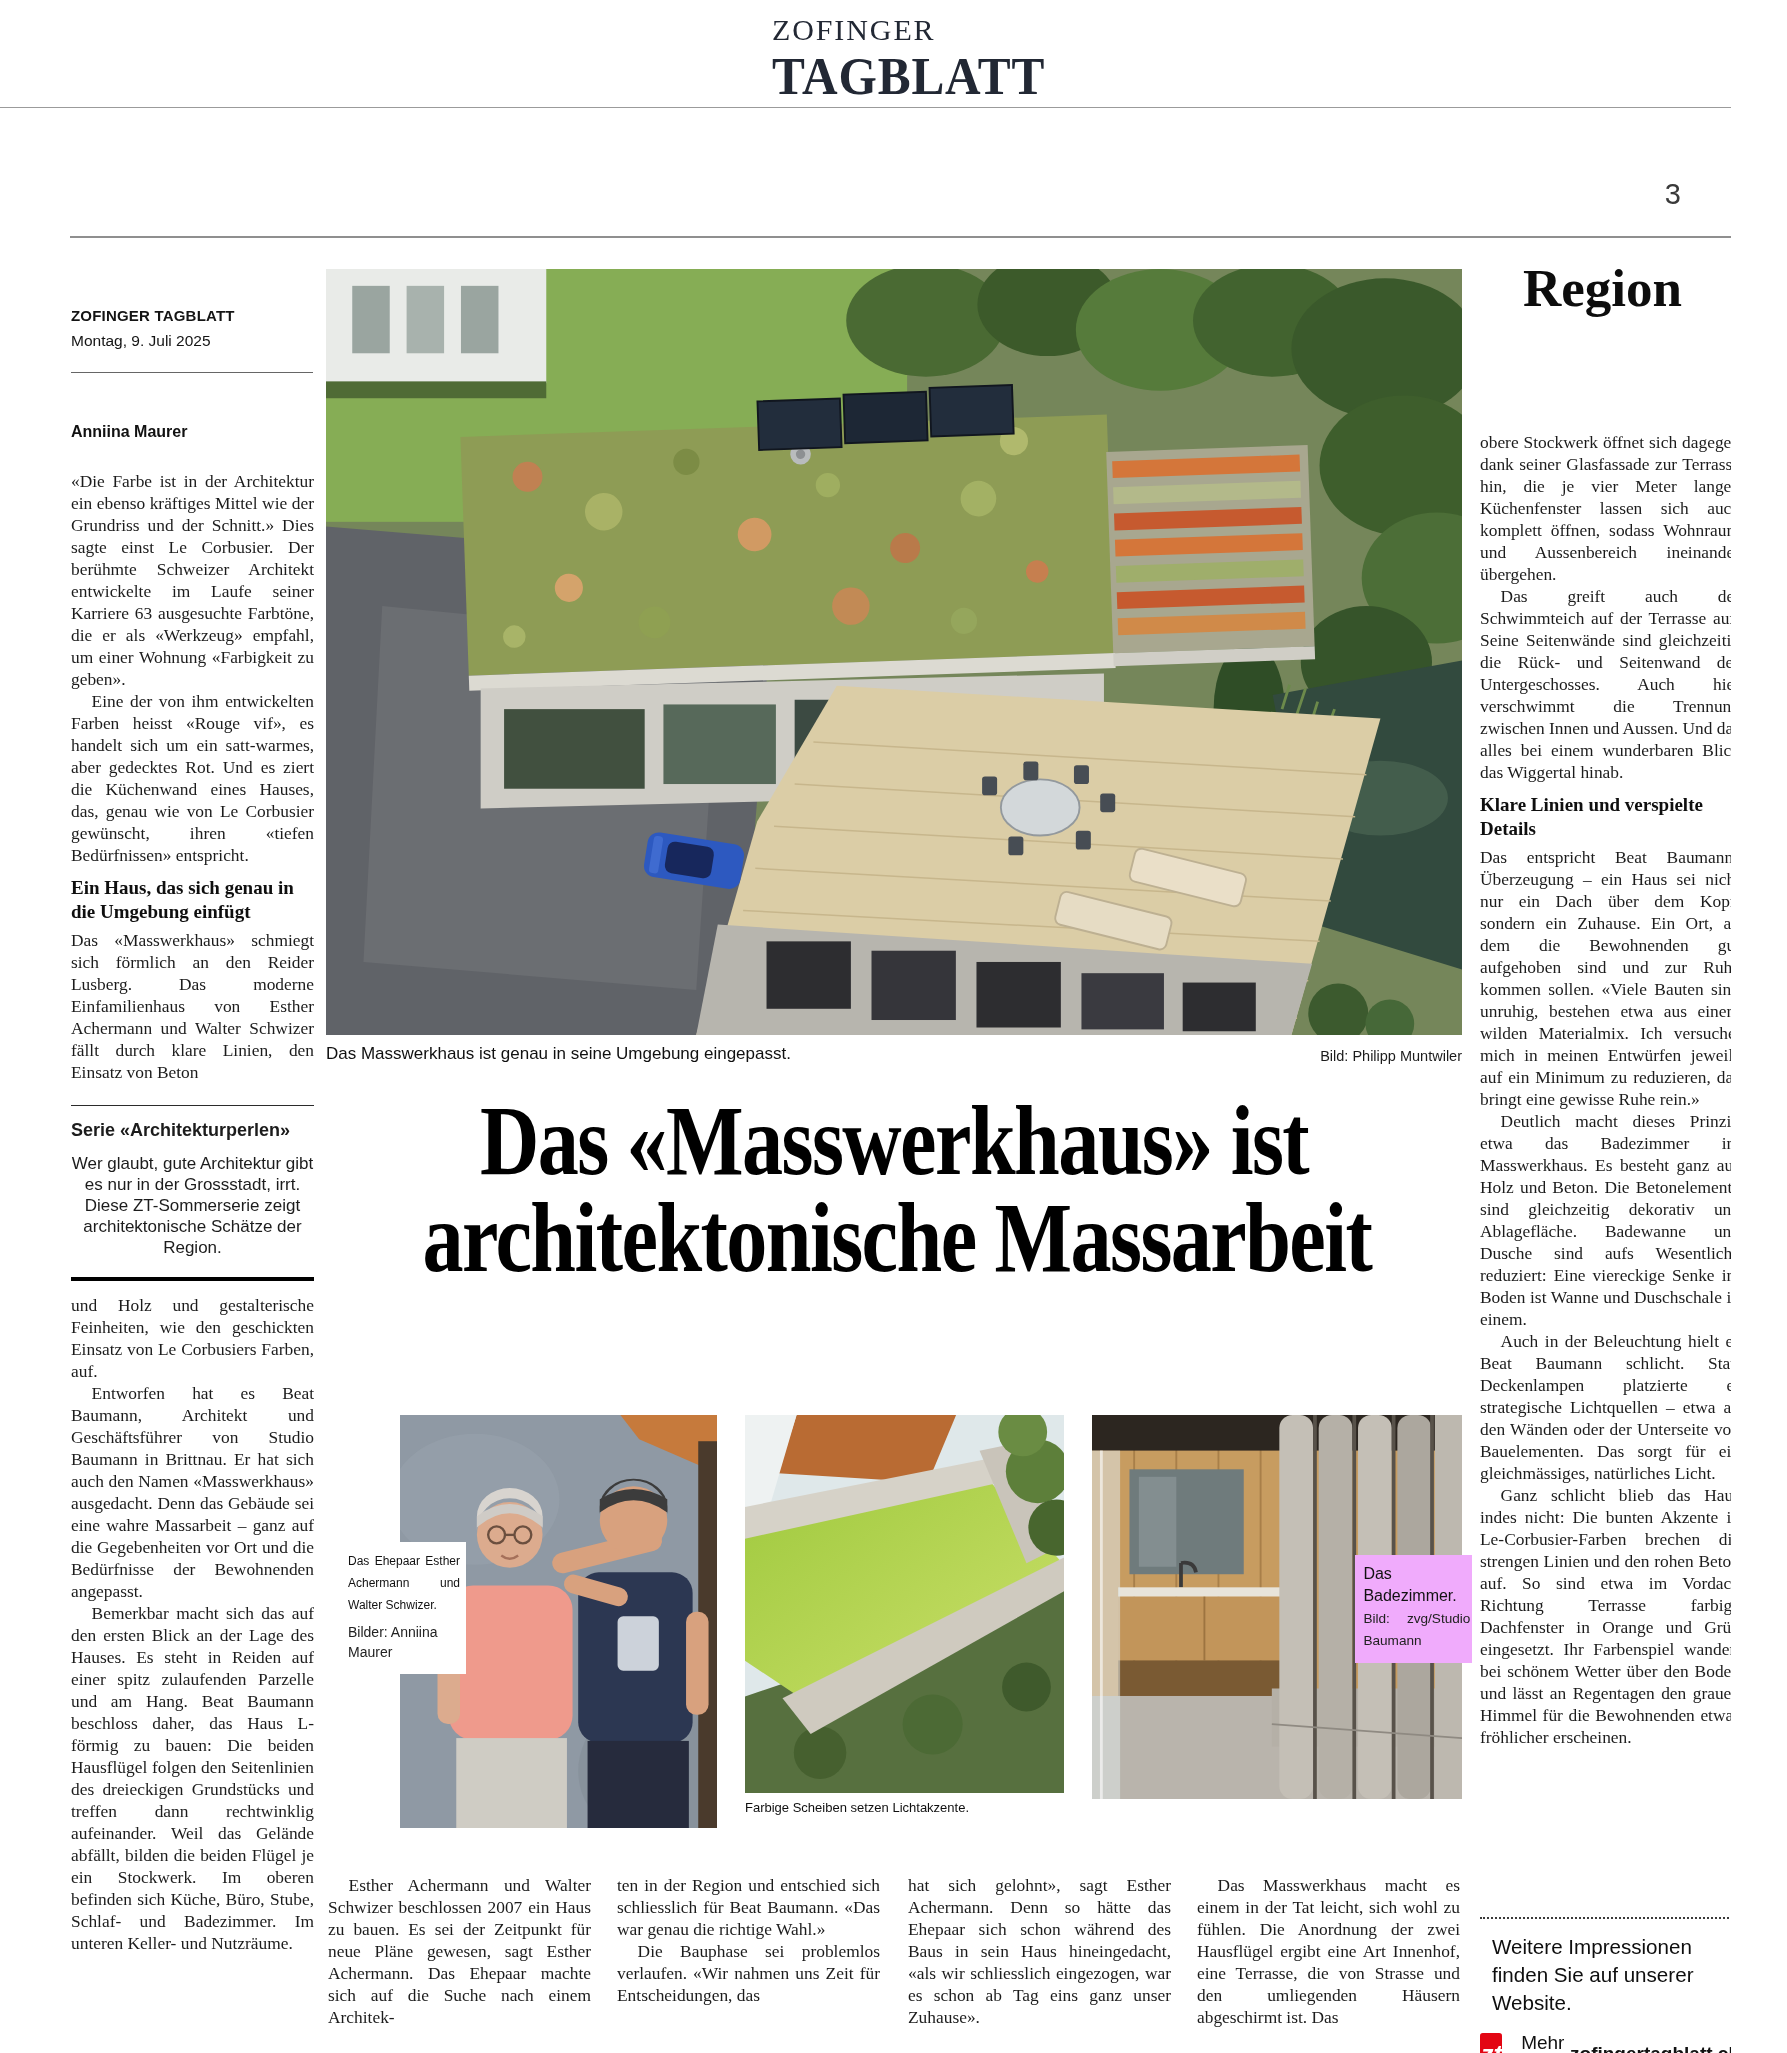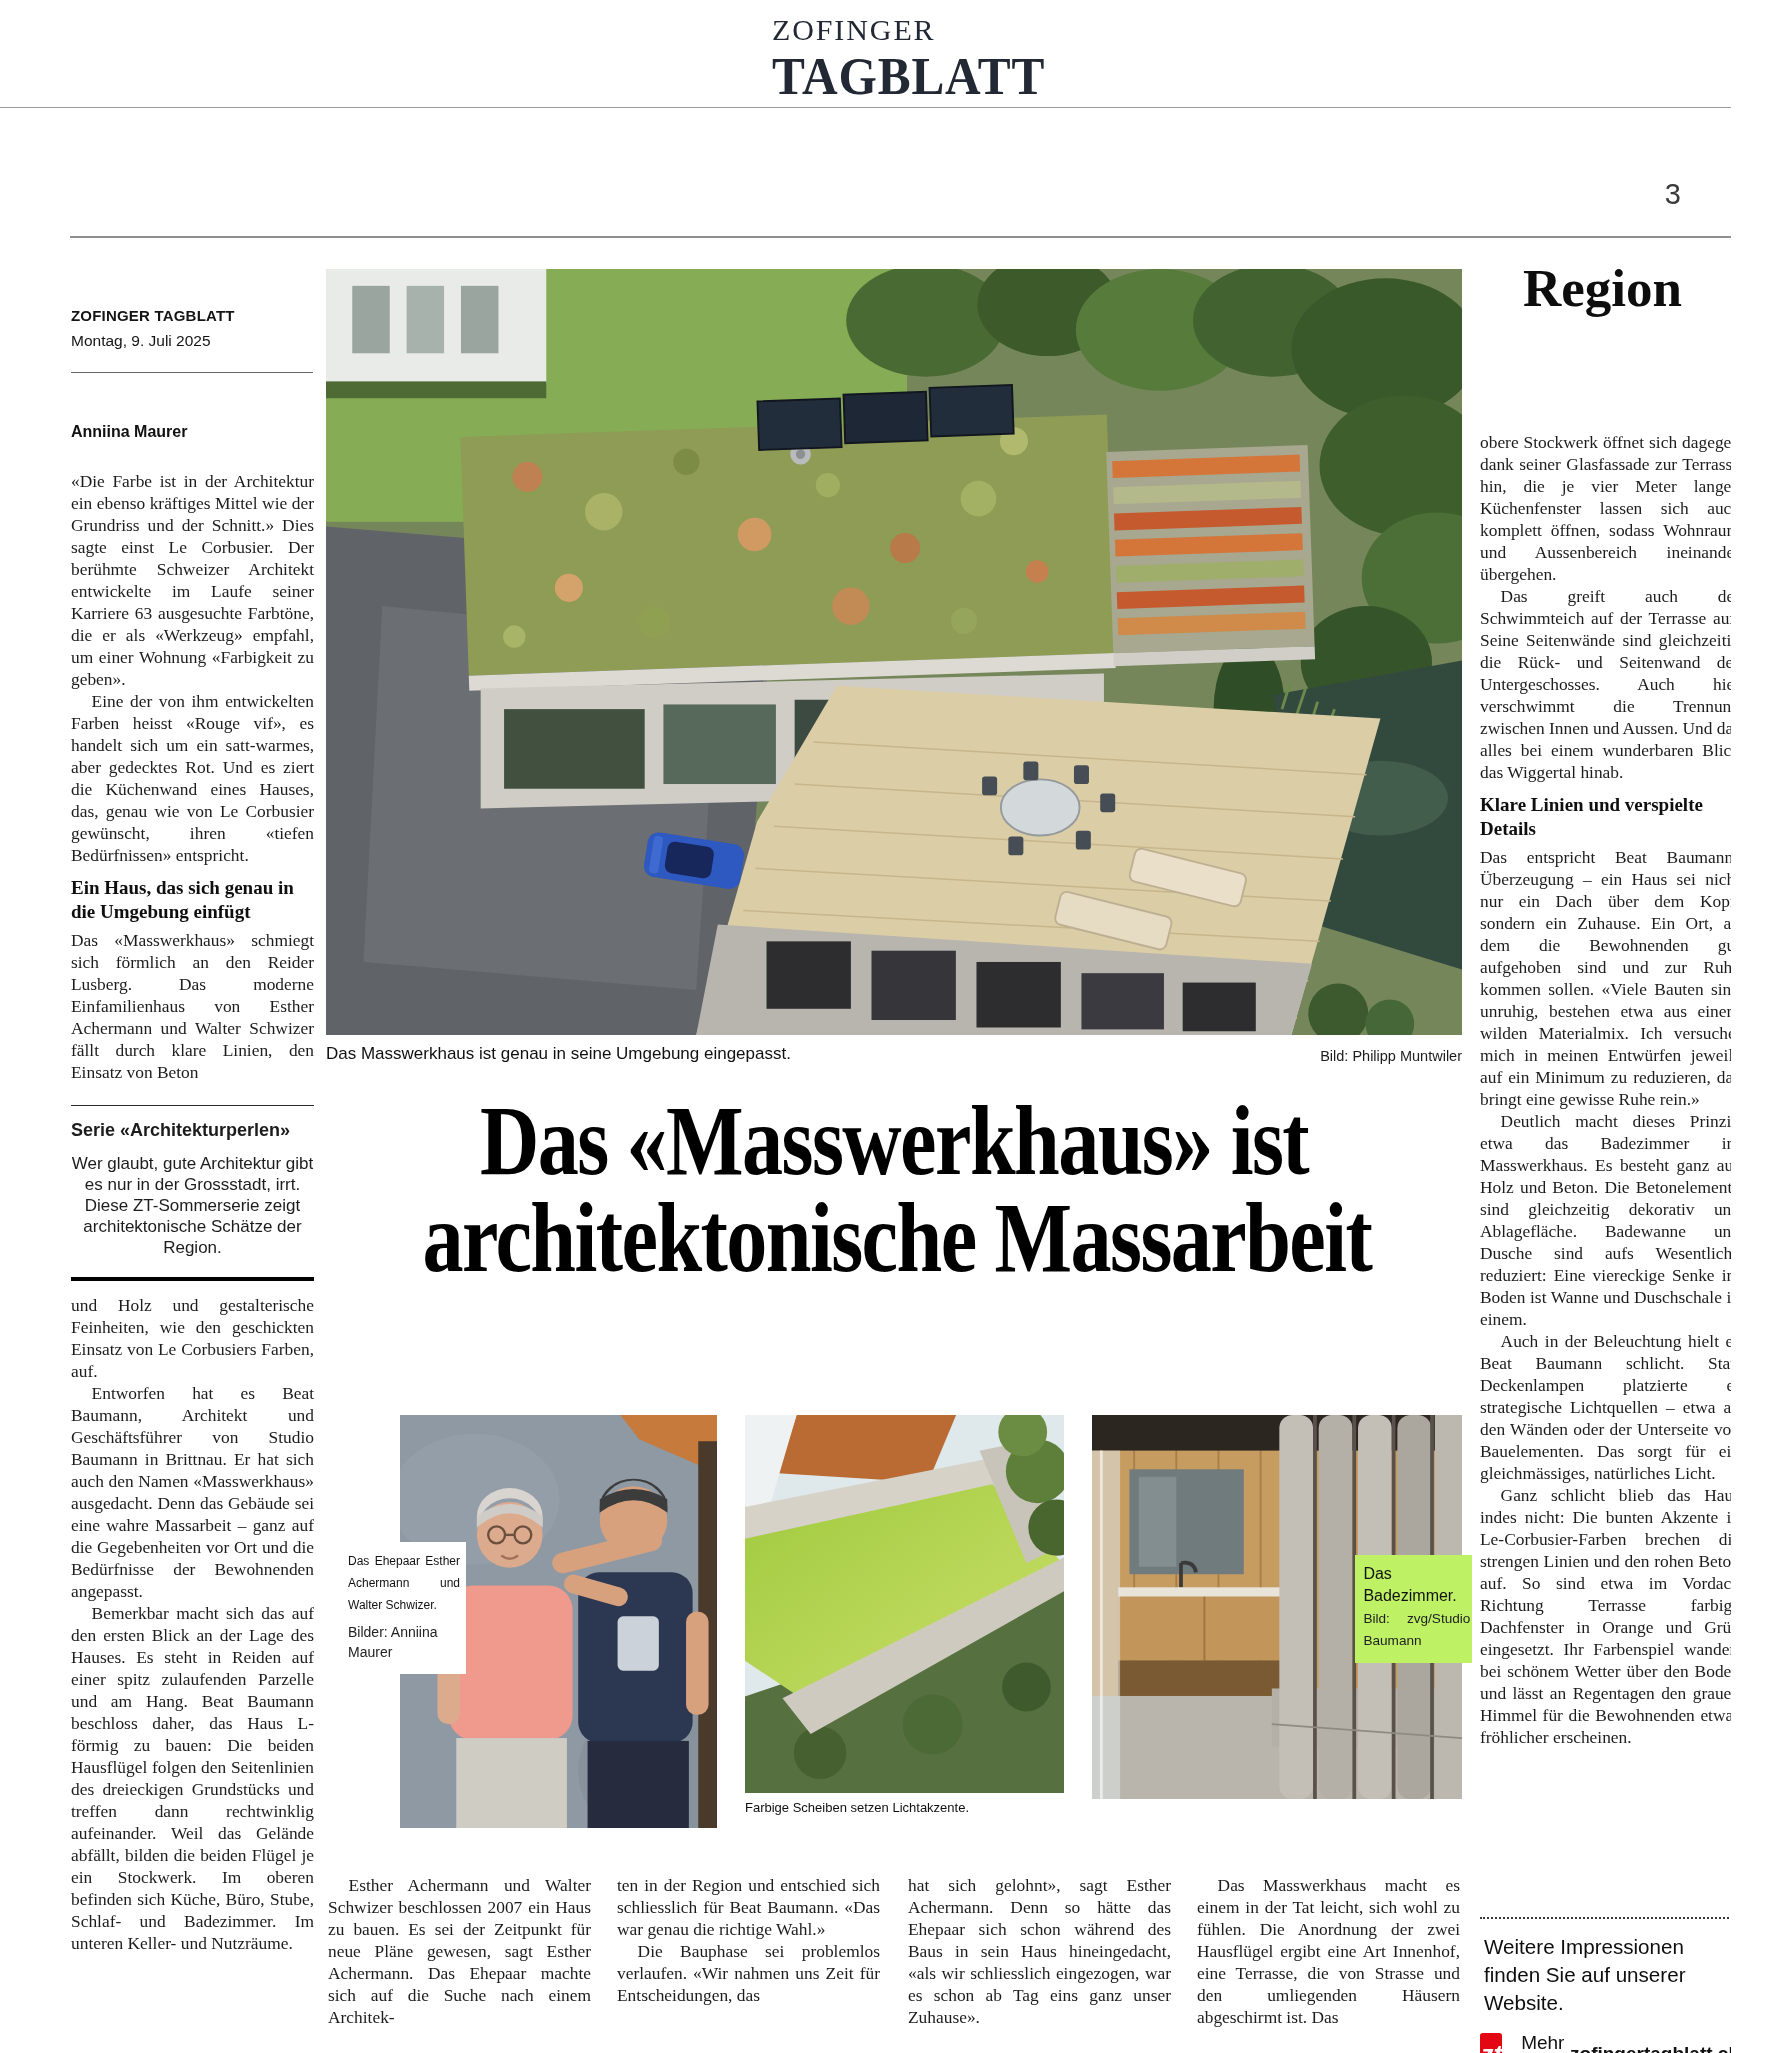--- a/index.html
+++ b/index.html
@@ -43,34 +43,34 @@
               font-size:26px;line-height:35px;color:#141414;}
   .photo-couple{position:absolute;left:400px;top:1415px;width:317px;height:413px;}
   .couple-cap{position:absolute;left:348px;top:1542px;width:112px;background:#fff;
               padding:7.5px 5.6px 11.2px 0;font-family:"Liberation Sans",sans-serif;}
   .couple-cap .capmain{font-size:12px;line-height:22px;text-align:justify;margin:0;color:#111;}
   .couple-cap .credit{font-size:14px;line-height:19.7px;margin:7.5px 0 0;color:#222;}
   .photo-glass{position:absolute;left:745px;top:1415px;width:319px;height:378px;}
   .glass-cap{position:absolute;left:745px;top:1800px;font-family:"Liberation Sans",sans-serif;
              font-size:13px;color:#101010;}
   .photo-bath{position:absolute;left:1092px;top:1415px;width:370px;height:384px;}
-  .bath-cap{position:absolute;left:1355px;top:1555px;width:107px;background:#bef264;
+  .bath-cap{position:absolute;left:1355px;top:1555px;width:107px;background:#f0abfc;
             padding:8.4px 1.9px 11.2px 8.4px;font-family:"Liberation Sans",sans-serif;
             font-size:16px;line-height:22px;text-align:justify;color:#111;}
   .bath-cap .credit{font-size:13.6px;line-height:19.7px;color:#222;}
   
   .bcol{position:absolute;top:1874px;width:263px;height:180px;overflow:hidden;}
   .bcol1{left:328px;}.bcol2{left:617px;}.bcol3{left:908px;}.bcol4{left:1197px;}
   .bcol .bp + .bp{margin-top:0;}
   
   .col-right{position:absolute;left:1480px;top:431px;width:260px;height:1482px;overflow:hidden;}
   
   .footer{position:absolute;left:1480px;top:1917px;width:260px;font-family:"Liberation Sans",sans-serif;}
   .dotted{border-top:2.8px dotted #3a3a3a;height:0;margin-bottom:14px;}
-  .promo{font-size:20.6px;line-height:28px;margin:0 4px 16px;color:#0e0e0e;}
+  .promo{font-size:20.6px;line-height:28px;margin:0 12px 16px;color:#0e0e0e;}
   .logo-row{display:flex;align-items:stretch;height:42px;}
   .zt{width:44px;color:#fff;font:700 26px "Liberation Sans",sans-serif;display:flex;
       align-items:center;justify-content:center;border-radius:2.8px;font-style:italic;}
   .more-bar{flex:1;display:flex;align-items:center;padding-left:14px;font-size:19px;
             margin-left:4.7px;color:#111;}
   .more-bar strong{font-weight:700;margin-left:5.6px;}
 </style>
 </head>
 <body>
 

